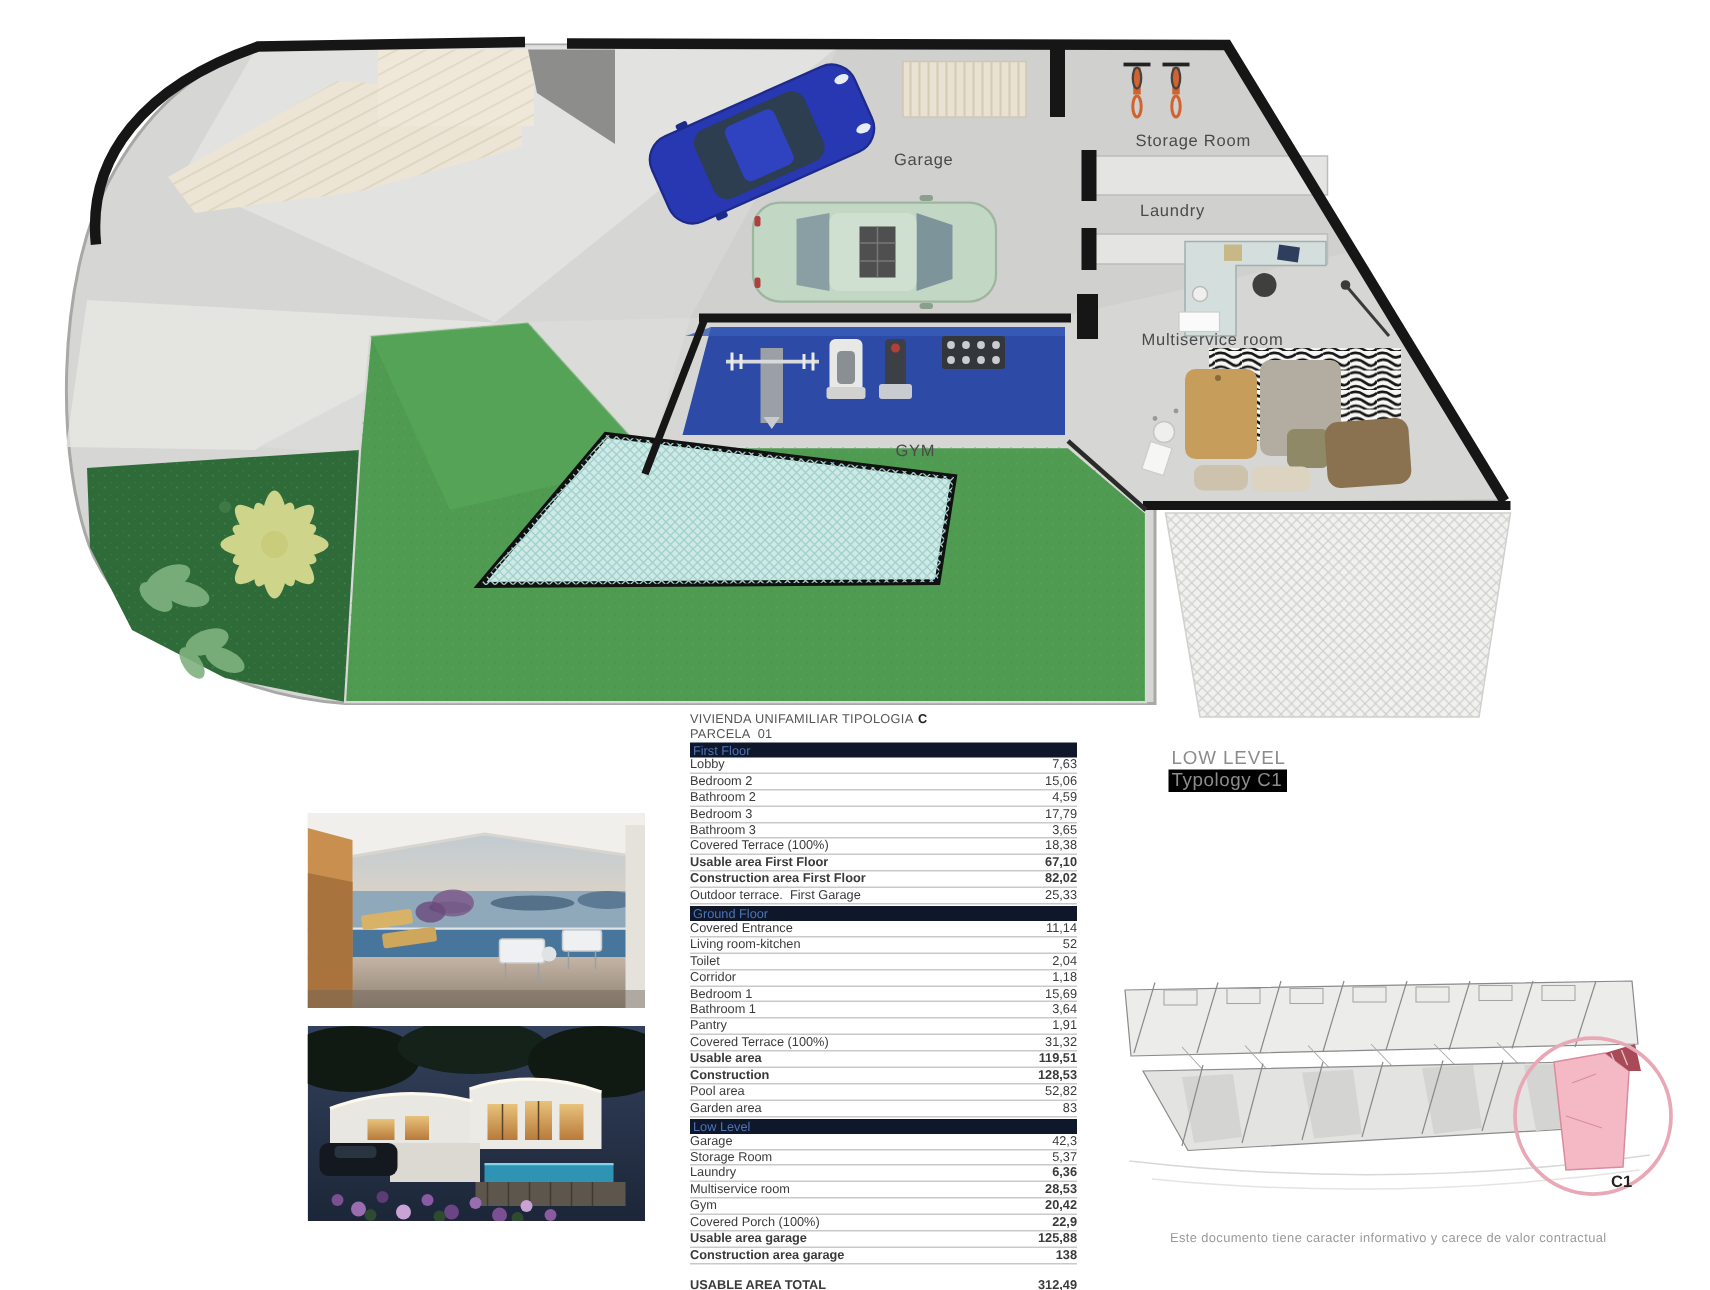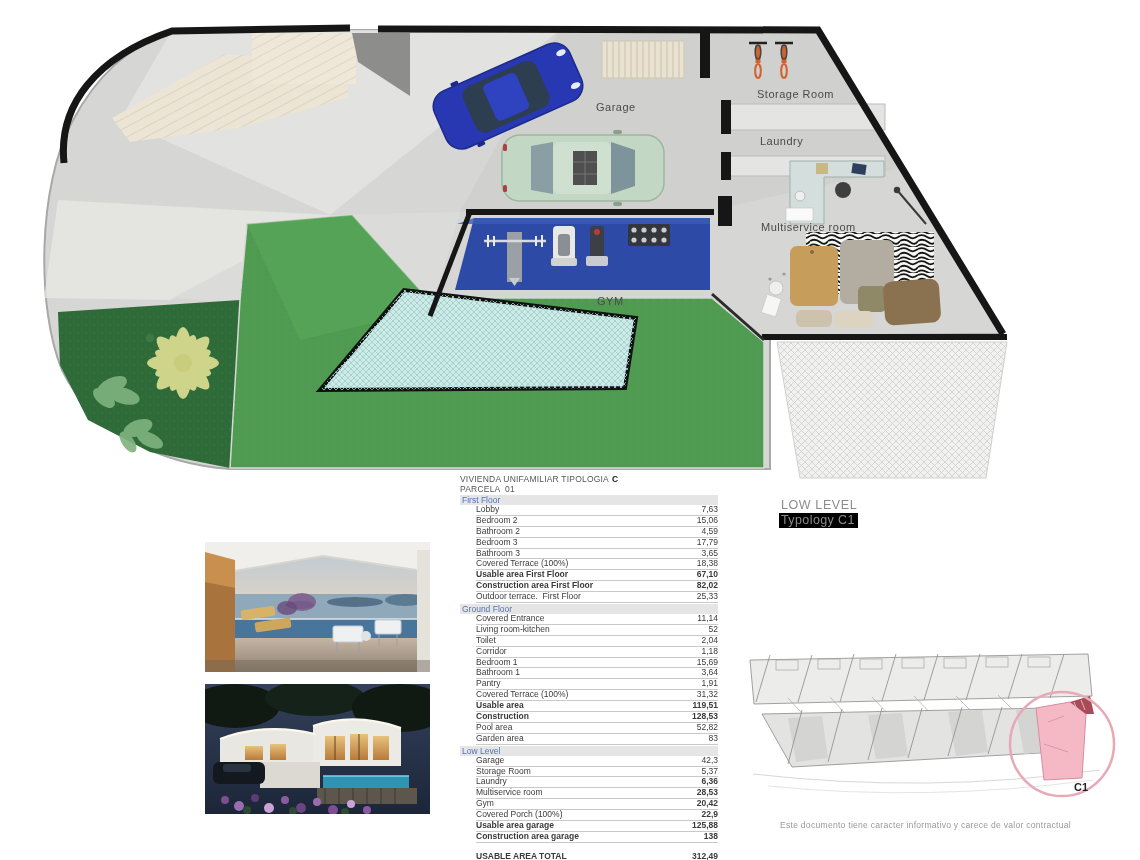--- a/index.html
+++ b/index.html
@@ -5,24 +5,24 @@
   html,body{margin:0;padding:0;background:#fff;}
   #page{position:relative;width:1140px;height:860px;background:#fff;overflow:hidden;
         font-family:"Liberation Sans", sans-serif;}
   .abs{position:absolute;}
   
   .plan-label{position:absolute;color:#4a4a4a;font-size:11px;letter-spacing:.5px;white-space:nowrap;}
   
   #area-table{position:absolute;left:460px;top:474px;width:258px;color:#3a3a3a;}
   .t-title{font-size:8.5px;color:#555;letter-spacing:.2px;white-space:pre;}
   .t-title .typ{font-weight:bold;color:#222;margin-left:3px;}
-  .sec-header{background:#e5e5e5;color:#4f74b8;font-size:8.5px;height:10px;line-height:10px;
+  .sec-header{background:#0f172a;color:#4f74b8;font-size:8.5px;height:10px;line-height:10px;
               padding-left:2px;margin-top:1px;}
   .t-row{display:flex;justify-content:space-between;align-items:center;height:9.9px;
-         font-size:8.5px;line-height:9.9px;border-bottom:1px solid #c9c9c9;margin-left:16px;}
+         font-size:8.5px;line-height:9.9px;border-bottom:1px solid #c9c9c9;}
   .t-row .t-label{white-space:pre;}
   .t-row.bold, .t-value.bold{font-weight:bold;}
   .t-gap{height:9px;}
   .t-row.total{font-weight:bold;}
   
   #level-label{position:absolute;left:781px;top:498px;color:#8c8c8c;font-size:12.5px;letter-spacing:.6px;}
   #typology-label{position:absolute;left:779px;top:513px;font-size:12.5px;letter-spacing:.4px;color:#8c8c8c;
                   background:#000000;padding:0 3px 1px 2px;}
   
   #disclaimer{position:absolute;left:780px;top:820px;color:#9a9a9a;font-size:8.6px;
@@ -396,21 +396,21 @@
         </div>
         <div class="t-row bold">
           <span class="t-label">Usable area First Floor</span>
           <span class="t-value">67,10</span>
         </div>
         <div class="t-row bold">
           <span class="t-label">Construction area First Floor</span>
           <span class="t-value">82,02</span>
         </div>
         <div class="t-row">
-          <span class="t-label">Outdoor terrace.  First Floor</span>
+          <span class="t-label">Outdoor terrace.  First Garage</span>
           <span class="t-value">25,33</span>
         </div>
         <div class="sec-header">Ground Floor</div>
         <div class="t-row">
           <span class="t-label">Covered Entrance</span>
           <span class="t-value">11,14</span>
         </div>
         <div class="t-row">
           <span class="t-label">Living room-kitchen</span>
           <span class="t-value">52</span>

